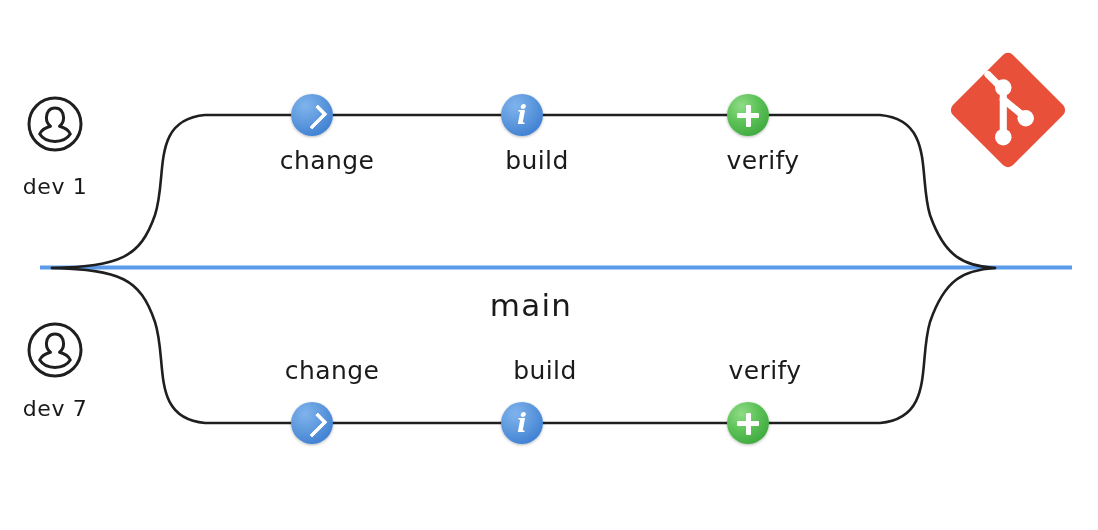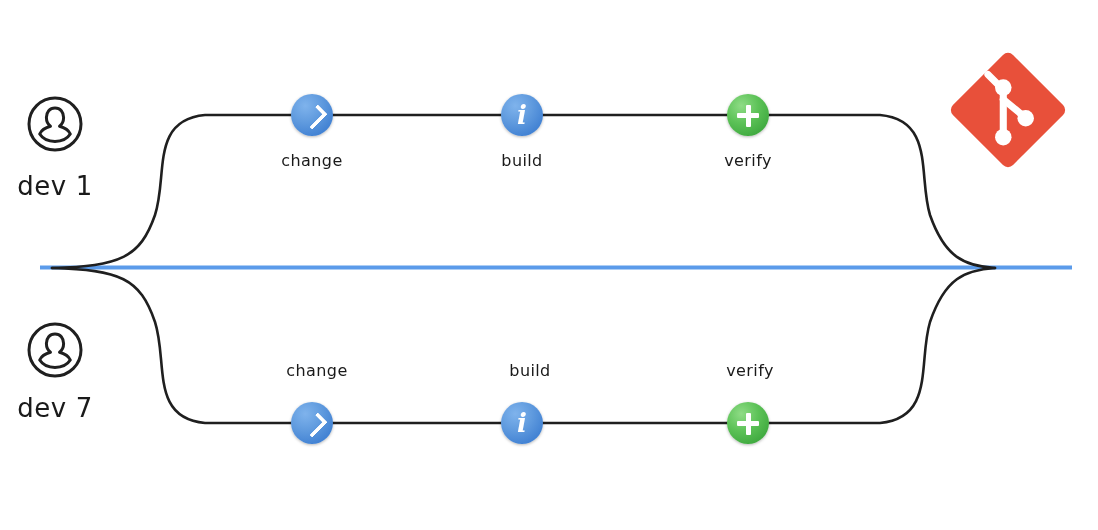--- a/index.html
+++ b/index.html
@@ -33,25 +33,26 @@
     font-family: "DejaVu Sans", sans-serif;
     font-weight: 400;
     transform: translate(-50%, -50%);
     letter-spacing: .2px;
   }
   .branch-name {
     font-size: 31px;
     letter-spacing: 1.2px;
   }
   .node-label {
-    font-size: 16px;
+    font-size: 25px;
     letter-spacing: .4px;
+    margin-left: 15px;
   }
   .dev-label {
-    font-size: 26px;
+    font-size: 22px;
     letter-spacing: .6px;
   }
 
   
   .node {
     position: absolute;
     width: 42px;
     height: 42px;
     border-radius: 50%;
     transform: translate(-50%, -50%);
@@ -162,20 +163,21 @@
       <circle cx="29" cy="29" r="26" fill="none" stroke="#1f1f1f" stroke-width="3"></circle>
       <path d="M29 13c-5.4 0-8.6 4.2-8.6 9.6 0 4.1 1.9 7.1 4.1 8.6
                -5.6 1.4-9.4 4.6-10.8 7.8 2.8 4.4 8.6 7.4 15.3 7.4
                s12.5-3 15.3-7.4c-1.4-3.2-5.2-6.4-10.8-7.8
                2.2-1.5 4.1-4.5 4.1-8.6C37.6 17.2 34.4 13 29 13z" fill="none" stroke="#1f1f1f" stroke-width="3" stroke-linejoin="round"></path>
     </svg>
   </div>
   <div class="label dev-label" style="left:55px; top:408px;">dev 7</div>
 
 
+  <div class="label branch-name" style="left:531px; top:305px;">main</div>
 
 
   <div class="node node-blue" style="left:312px; top:115px;">
     <span class="glyph">
       <span class="chev"></span>
     </span>
   </div>
   <div class="label node-label" style="left:312px; top:160px;">change</div>
 
   <div class="node node-blue" style="left:522px; top:115px;">

